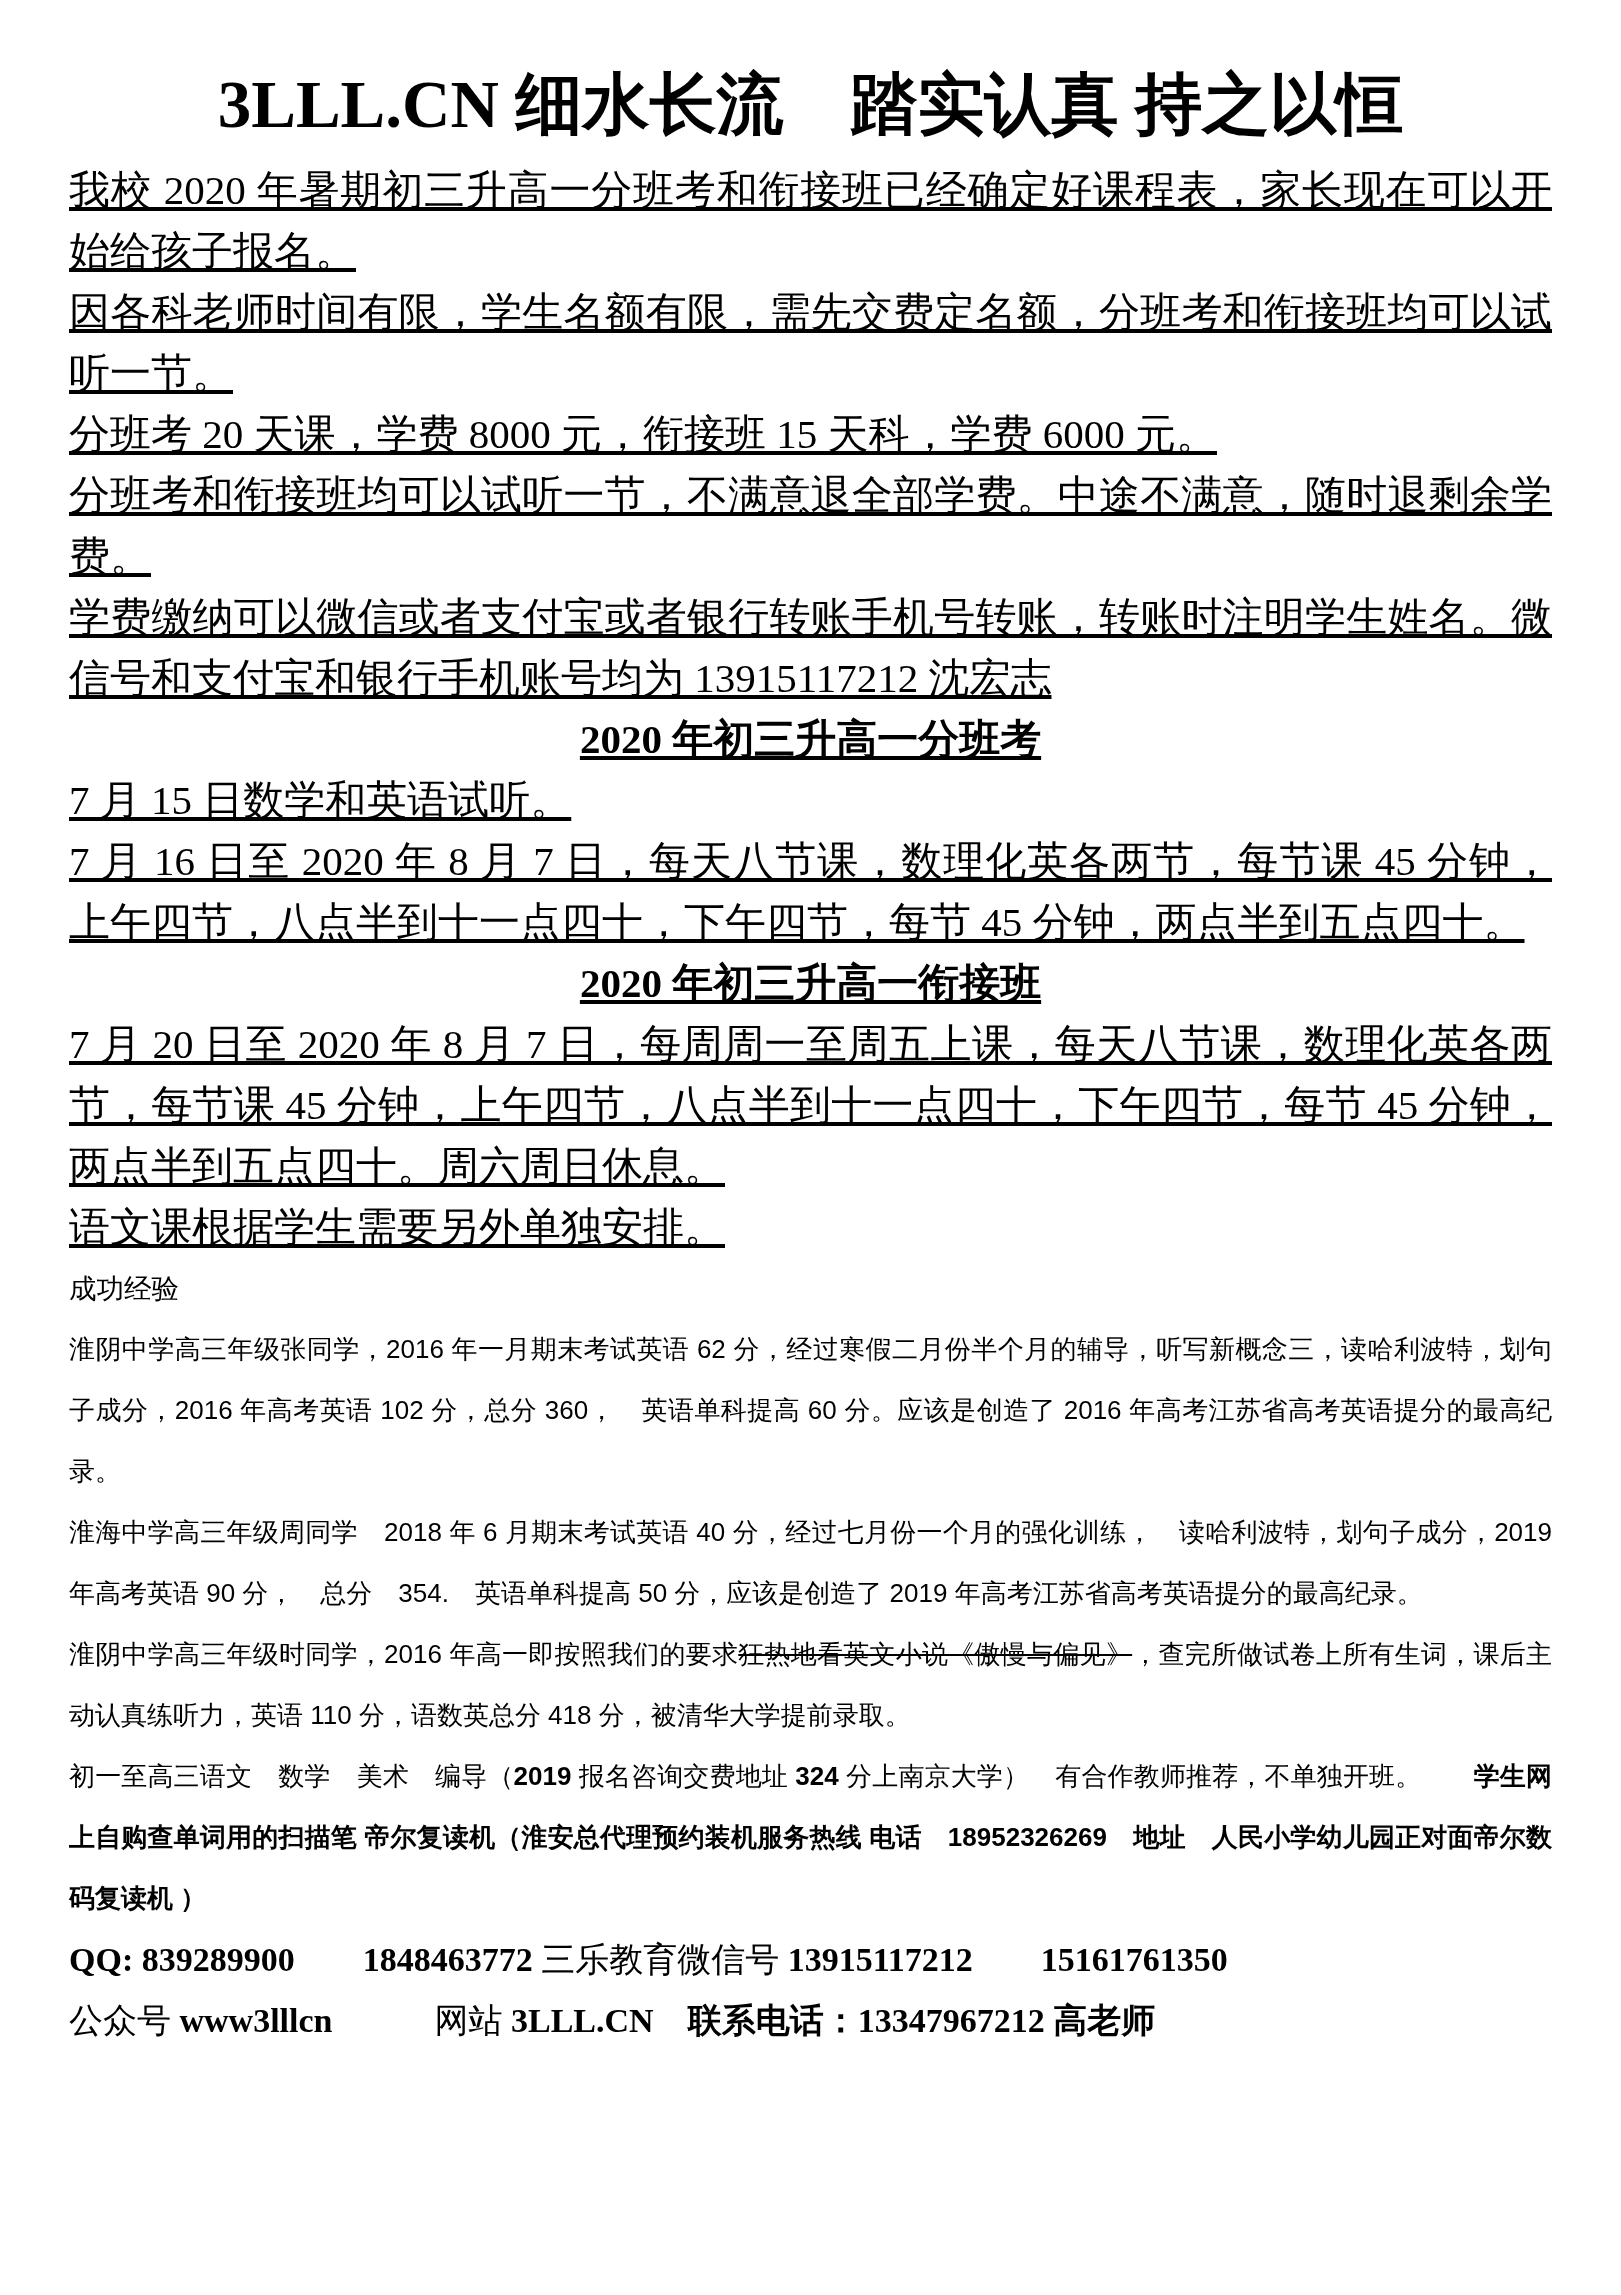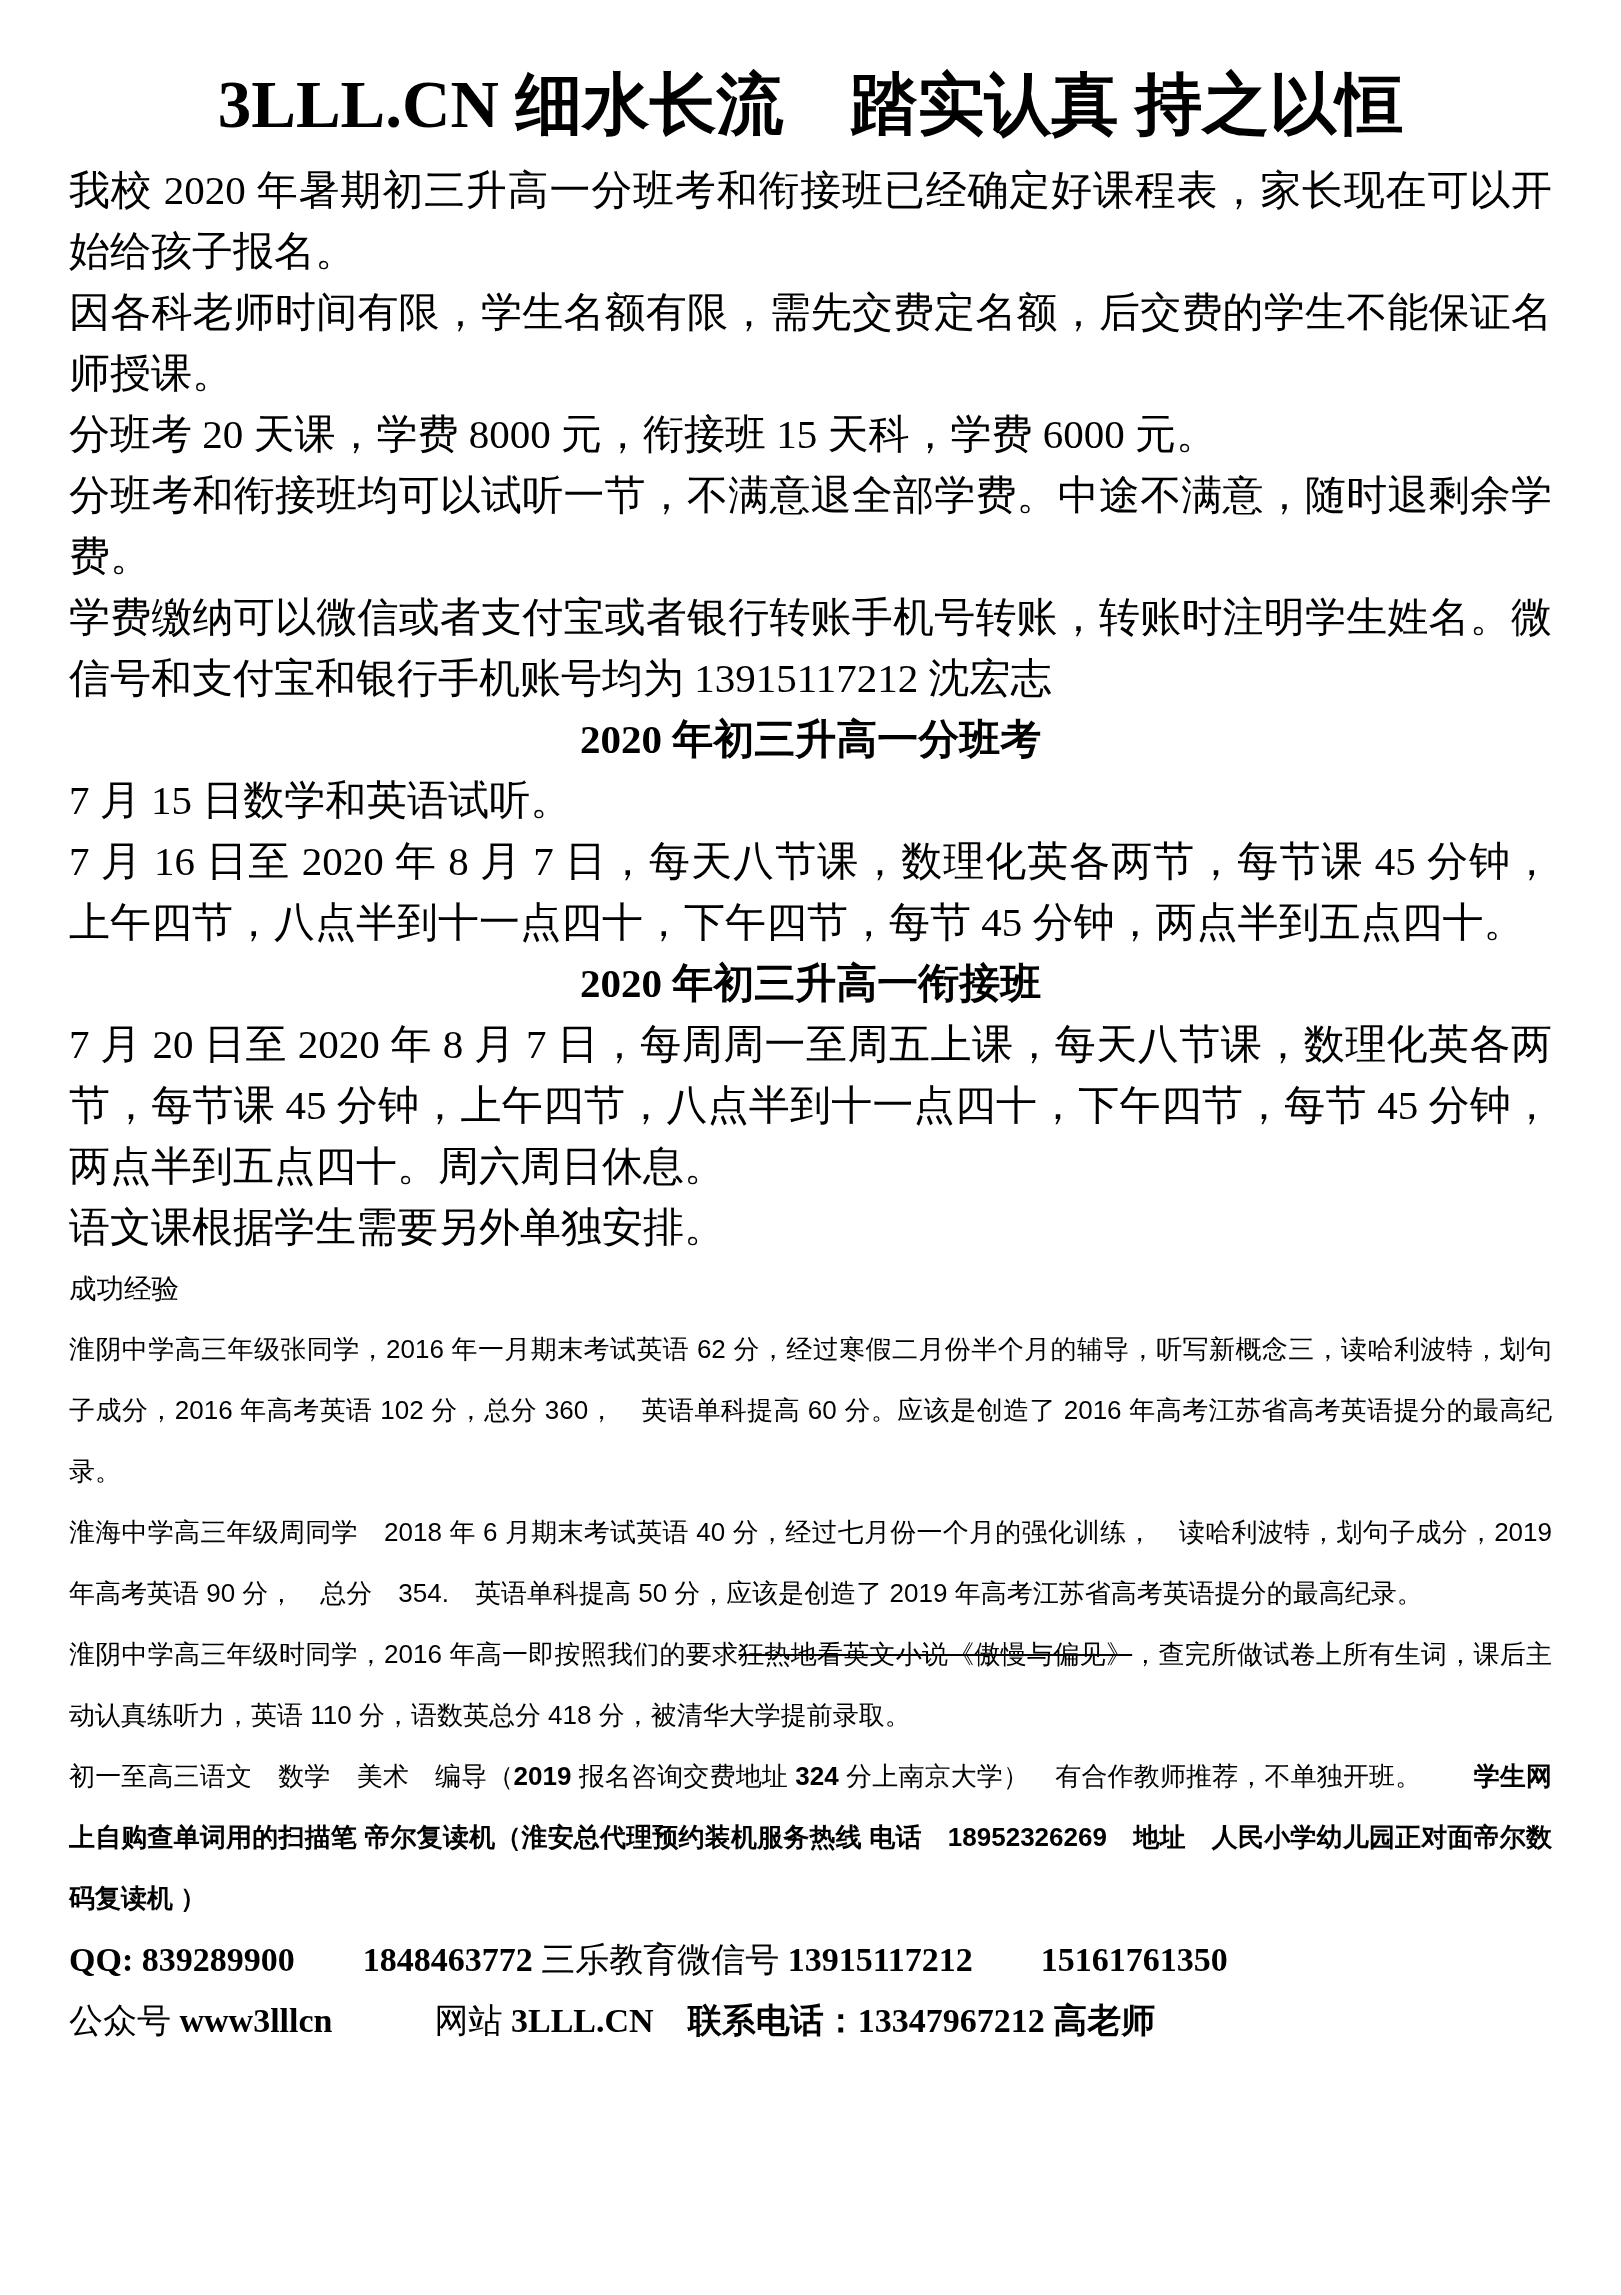--- a/index.html
+++ b/index.html
@@ -21,20 +21,21 @@
     text-align: center;
     white-space: nowrap;
     font-family: "Liberation Serif", "DejaVu Serif", serif;
   }
   .body-para {
     margin: 0;
     font-size: 41px;
     line-height: 61px;
     text-align: justify;
     overflow-wrap: break-word;
+    text-decoration: underline;
   }
   .heading-center {
     text-align: center;
     font-weight: bold;
   }
   .success-heading {
     margin: 0;
     font-size: 27.5px;
     line-height: 61px;
     text-align: left;
@@ -59,21 +60,21 @@
   }
 </style>
 </head>
 <body>
 
 <div class="page">
 
   <h1 class="title">3LLL.CN 细水长流　踏实认真 持之以恒</h1>
 
   <p class="body-para">我校 2020 年暑期初三升高一分班考和衔接班已经确定好课程表，家长现在可以开始给孩子报名。</p>
-  <p class="body-para">因各科老师时间有限，学生名额有限，需先交费定名额，后交费的学生不能保证名师授课。</p>
+  <p class="body-para">因各科老师时间有限，学生名额有限，需先交费定名额，分班考和衔接班均可以试听一节。</p>
   <p class="body-para">分班考 20 天课，学费 8000 元，衔接班 15 天科，学费 6000 元。</p>
   <p class="body-para">分班考和衔接班均可以试听一节，不满意退全部学费。中途不满意，随时退剩余学费。</p>
   <p class="body-para">学费缴纳可以微信或者支付宝或者银行转账手机号转账，转账时注明学生姓名。微信号和支付宝和银行手机账号均为 13915117212 沈宏志</p>
 
   <p class="body-para heading-center">2020 年初三升高一分班考</p>
   <p class="body-para">7 月 15 日数学和英语试听。</p>
   <p class="body-para">7 月 16 日至 2020 年 8 月 7 日，每天八节课，数理化英各两节，每节课 45 分钟，上午四节，八点半到十一点四十，下午四节，每节 45 分钟，两点半到五点四十。</p>
 
   <p class="body-para heading-center">2020 年初三升高一衔接班</p>
   <p class="body-para">7 月 20 日至 2020 年 8 月 7 日，每周周一至周五上课，每天八节课，数理化英各两节，每节课 45 分钟，上午四节，八点半到十一点四十，下午四节，每节 45 分钟，两点半到五点四十。周六周日休息。</p>

